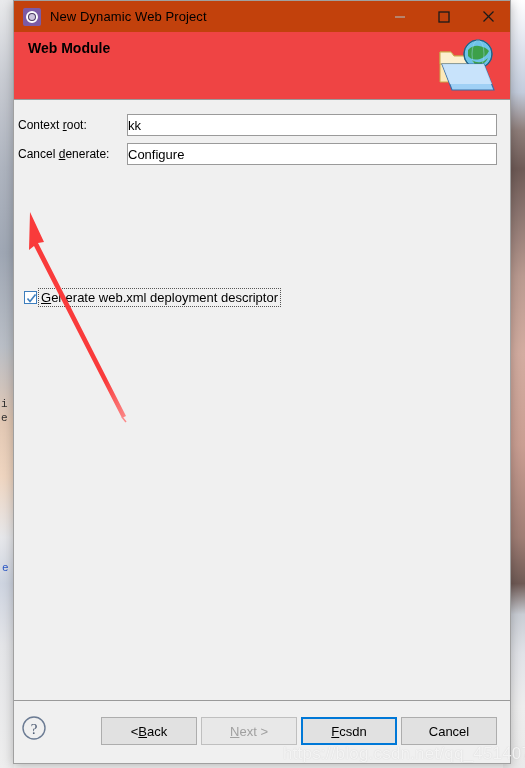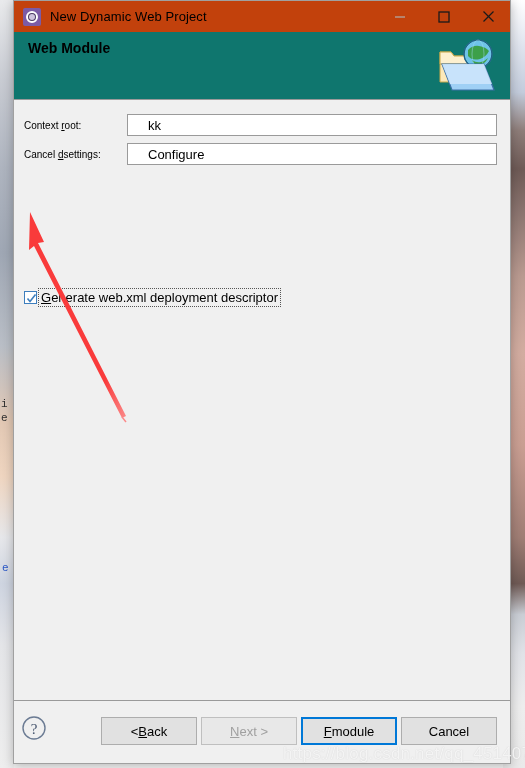--- a/index.html
+++ b/index.html
@@ -130,21 +130,21 @@
     width: 44px; height: 31px;
     display: flex;
     align-items: center;
     justify-content: center;
   }
   .win-btn svg { display: block; }
 
   
   #header {
     height: 68px;
-    background: #0f766e;
+    background: #ef4444;
     border-bottom: 1px solid #9a9a9a;
     position: relative;
     box-sizing: border-box;
   }
   #header-title {
     position: absolute;
     left: 14px; top: 8px;
     font-size: 14px;
     font-weight: bold;
     color: #000000;
@@ -171,37 +171,37 @@
   }
   .field-row {
     position: absolute;
     left: 0; right: 0;
     height: 24px;
     display: flex;
     align-items: center;
   }
   .field-label {
     width: 113px;
-    padding-left: 10px;
-    font-size: 10px;
+    padding-left: 4px;
+    font-size: 12px;
     color: #000000;
     box-sizing: border-box;
     white-space: nowrap;
   }
   .field-label u { text-decoration: underline; }
   .field-input {
     flex: 1;
     margin-right: 13px;
     height: 22px;
     background: #ffffff;
     border: 1px solid #9a9a9a;
     box-sizing: border-box;
     font-size: 13px;
     color: #000000;
-    padding: 0 20px;
+    padding: 0 0;
     display: flex;
     align-items: center;
     font-family: "Liberation Sans", sans-serif;
   }
 
   
   #checkbox-row {
     position: absolute;
     left: 10px;
     top: 188px;
@@ -350,21 +350,21 @@
   </div>
 
   <div id="body">
 
     <div class="field-row" style="top:13px;">
       <div class="field-label"><span>Context </span><u>r</u><span>oot:</span></div>
       <div class="field-input">kk</div>
     </div>
 
     <div class="field-row" style="top:42px;">
-      <div class="field-label"><span>Cancel </span><u>d</u><span>settings:</span></div>
+      <div class="field-label"><span>Cancel </span><u>d</u><span>enerate:</span></div>
       <div class="field-input">Configure</div>
     </div>
 
     <div id="checkbox-row">
       <div class="cb-box">
         <svg width="11" height="11" viewBox="0 0 11 11">
             <polyline points="1.5,5.5 4,8.5 9.5,1.5" fill="none" stroke="#3d7ebd" stroke-width="1.6"></polyline>
           </svg>
       </div>
       <div class="cb-label"><u>G</u><span>enerate web.xml deployment descriptor</span></div>
@@ -398,21 +398,21 @@
           <span>ack</span>
         </div>
       <div class="dlg-btn disabled">
           <span></span>
           <u>N</u>
           <span>ext &gt;</span>
         </div>
       <div class="dlg-btn default">
           <span></span>
           <u>F</u>
-          <span>module</span>
+          <span>csdn</span>
         </div>
       <div class="dlg-btn">
           <span>Cancel</span>
         </div>
     </div>
   </div>
 </div>
 
 <div id="watermark">https://blog.csdn.net/qq_45140716</div>
 

